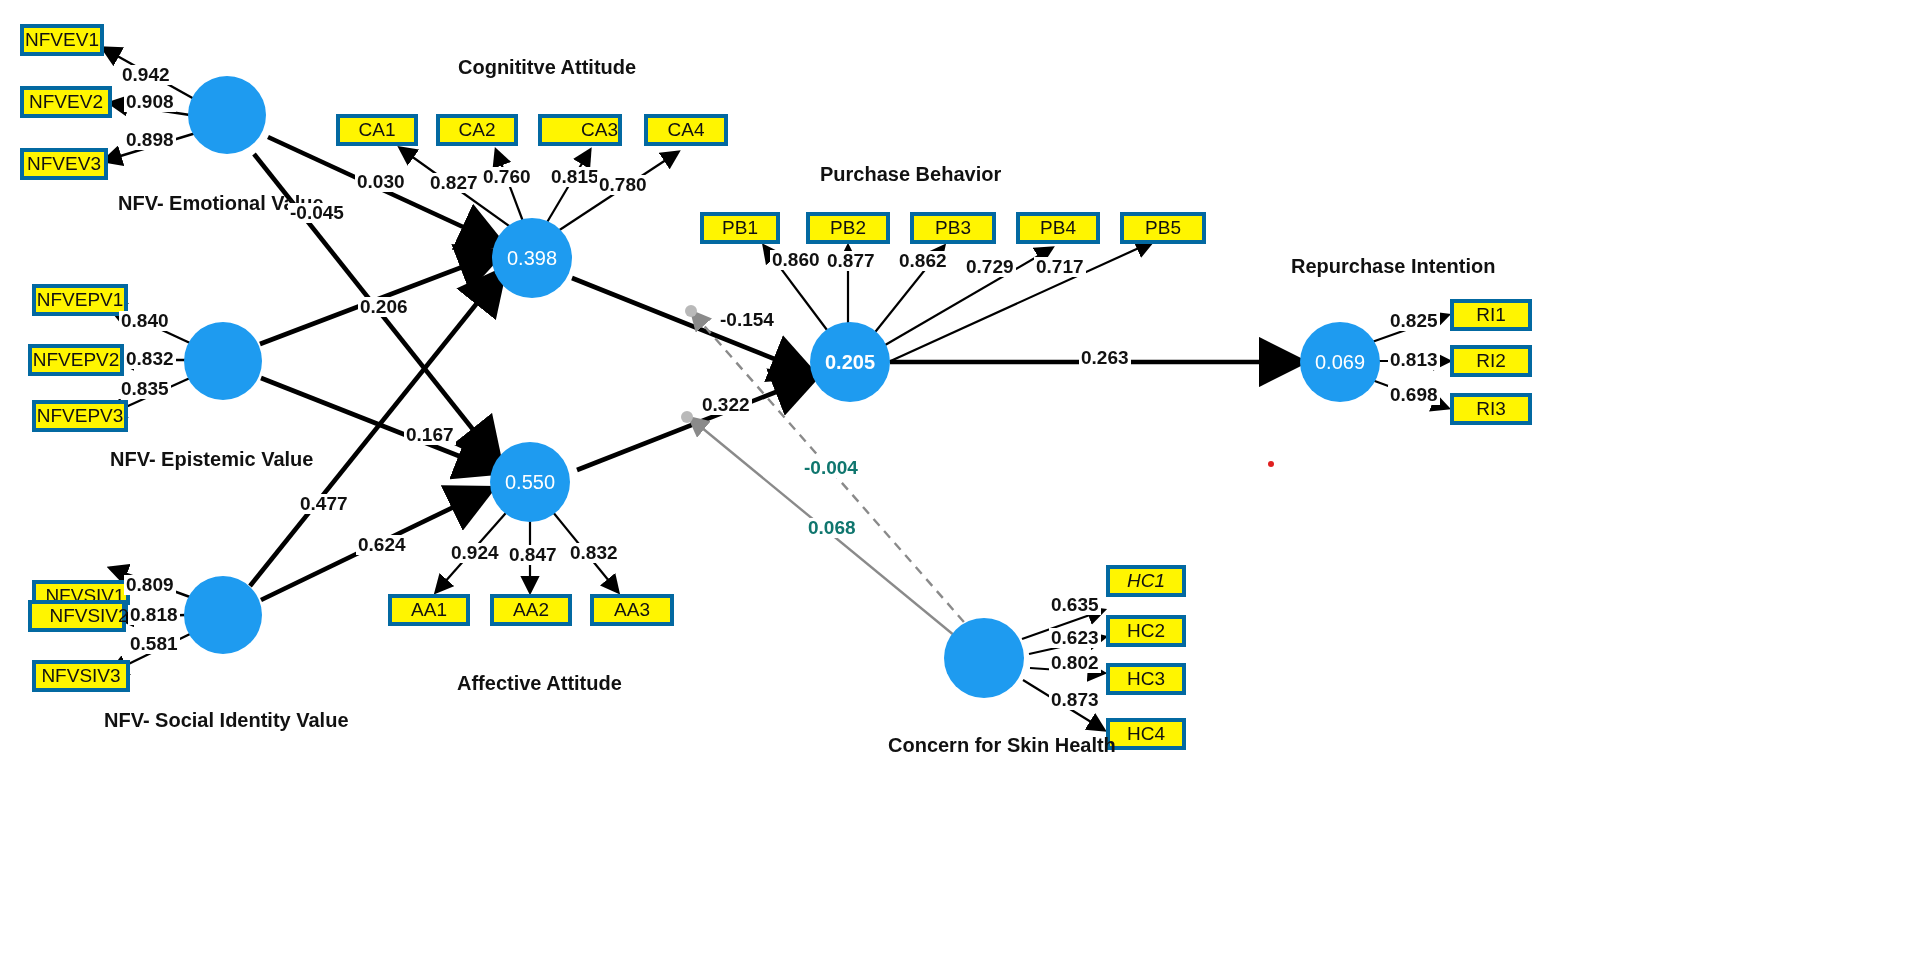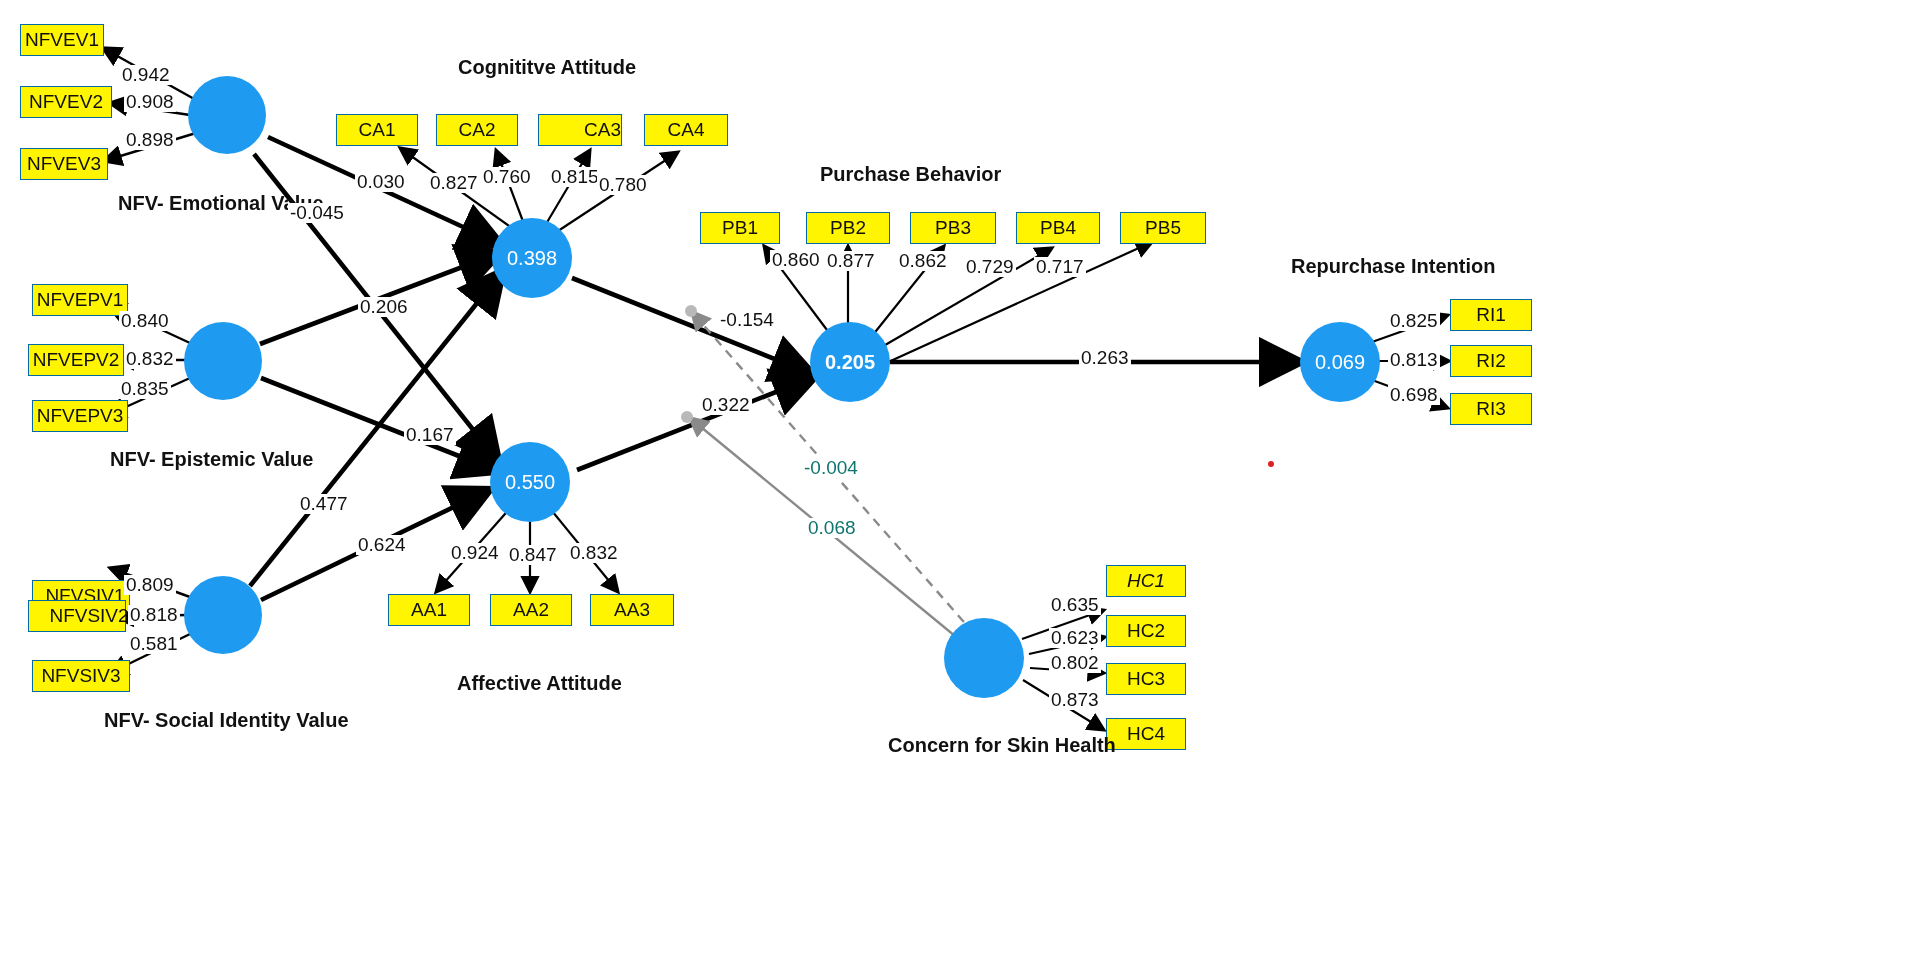--- a/index.html
+++ b/index.html
@@ -5,40 +5,41 @@
 <style>
   html,body{margin:0;padding:0;background:#ffffff;}
   body{
     font-family:"Liberation Sans", sans-serif;
     width:1921px;height:974px;position:relative;overflow:hidden;
   }
   #stage{position:absolute;left:0;top:0;width:1921px;height:974px;}
   svg.layer{position:absolute;left:0;top:0;width:1921px;height:974px;pointer-events:none;}
 
   .ind{
-    position:absolute;background:#FFF500;border:1px solid #0369a1;
+    position:absolute;background:#FFF500;border:4px solid #0369a1;
     display:flex;align-items:center;justify-content:center;
     font-size:19px;color:#111;font-weight:400;
     font-family:"Liberation Sans", sans-serif;
     box-sizing:border-box;
   }
   .lv{
     position:absolute;border-radius:50%;background:#1E9BF0;
     display:flex;align-items:center;justify-content:center;
     color:#ffffff;font-size:20px;font-family:"Liberation Sans", sans-serif;
   }
   .lv.exog{color:#1E9BF0;}
   .ctitle{
     position:absolute;font-size:20px;font-weight:bold;color:#111;
     white-space:nowrap;font-family:"Liberation Sans", sans-serif;
   }
   .coef{
     position:absolute;font-size:19px;color:#111;white-space:nowrap;
     background:#ffffff;padding:0 2px;font-family:"Liberation Sans", sans-serif;
     line-height:1.05;
+    font-weight:bold;
   }
   .coef.mod{color:#0f766e;}
   .reddot{position:absolute;width:6px;height:6px;border-radius:50%;background:#e02020;}
 </style>
 </head>
 <body>
 
 <div id="stage">
 
   <svg class="layer" viewBox="0 0 1921 974">

